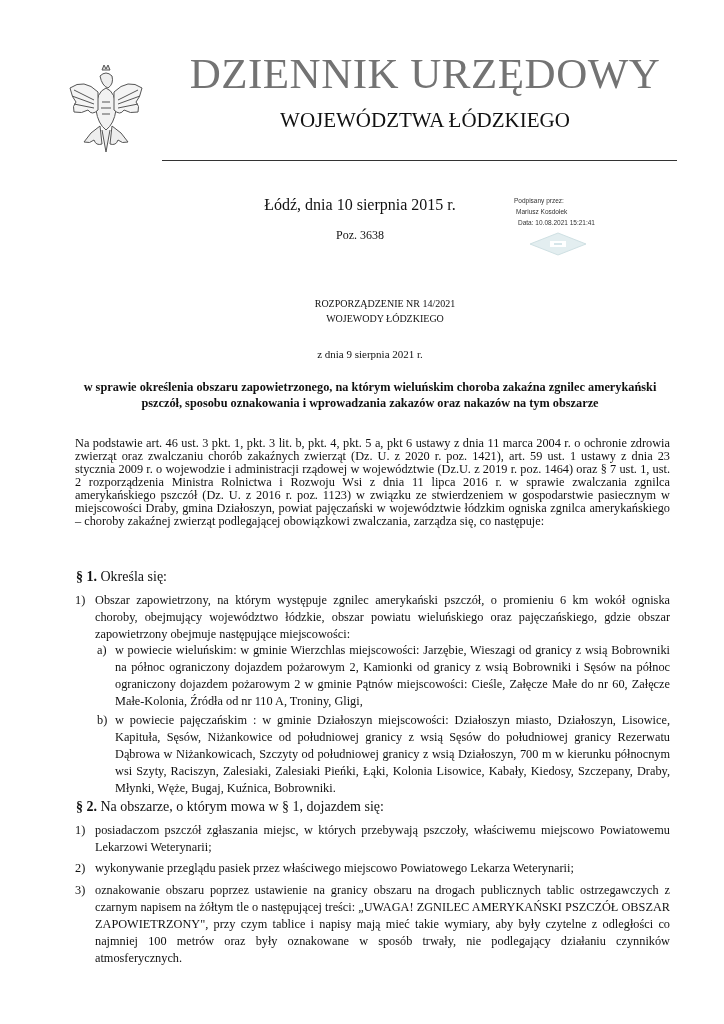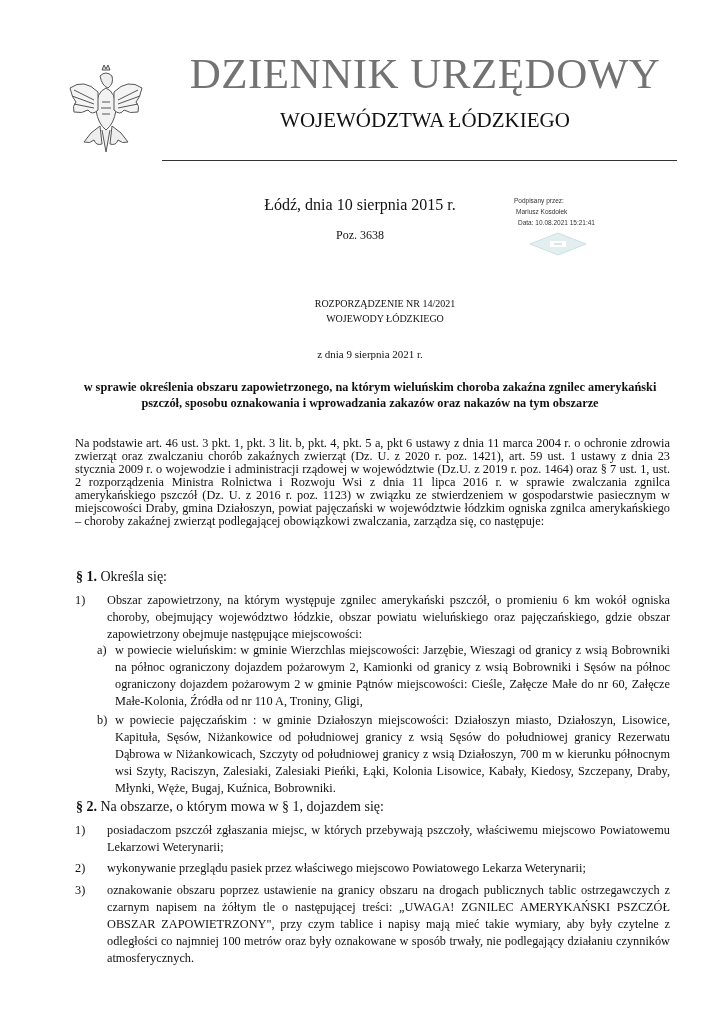--- a/index.html
+++ b/index.html
@@ -25,21 +25,21 @@
   .act-date { position: absolute; left: 60px; top: 348px; width: 620px; text-align: center; font-size: 11px; }
   .act-subject { position: absolute; left: 70px; top: 379px; width: 600px; text-align: center;
          font-weight: bold; font-size: 12.3px; line-height: 16px; }
   .body-text { position: absolute; left: 75px; width: 595px; font-size: 12.3px; line-height: 13px; text-align: justify; }
   .preamble { top: 437px; text-indent: 0; }
   .para-head { position: absolute; left: 76px; font-size: 14px; }
   .para-head b { font-weight: bold; }
   .item { position: absolute; left: 75px; width: 595px; font-size: 12.3px; line-height: 17px; text-align: justify;
           display: flex; }
   .item .num { width: 20px; flex: 0 0 20px; }
-  .item .txt { flex: 1; margin-left: 12px; }
+  .item .txt { flex: 1; }
   .subitem { position: absolute; left: 97px; width: 573px; font-size: 12.3px; line-height: 17px; text-align: justify; display: flex; }
   .subitem .num { width: 18px; flex: 0 0 18px; }
   .subitem .txt { flex: 1; }
 </style>
 </head>
 <body>
 
 <svg class="emblem" viewBox="0 0 80 95">
   <g fill="none" stroke="#555" stroke-width="1">
     <path d="M36 8 l2 -5 l2 4 l2 -4 l2 5 z" fill="#ddd"></path>

